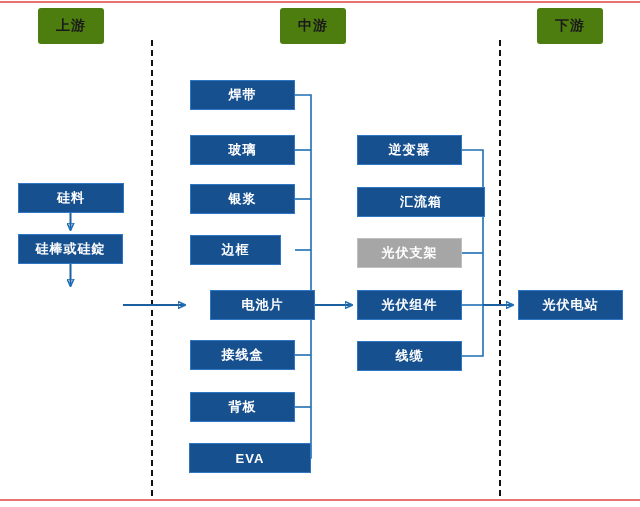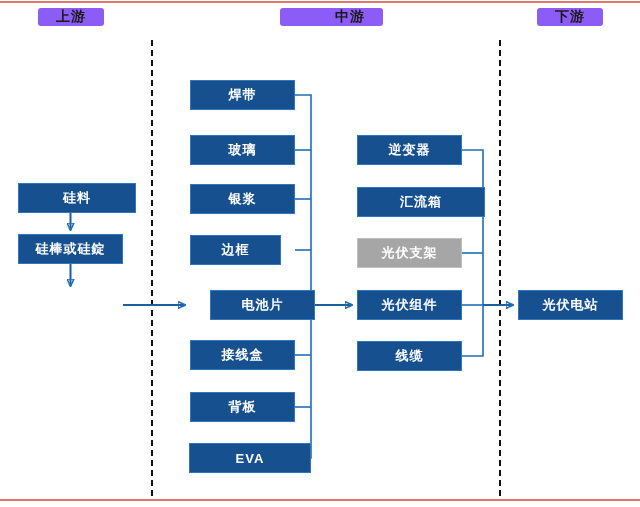--- a/index.html
+++ b/index.html
@@ -22,22 +22,22 @@
     left: 0;
     width: 640px;
     height: 2px;
     background: #e8736e;
   }
   .rule.top { top: 1px; }
   .rule.bottom { top: 499px; }
 
   .stage-label {
     position: absolute;
-    height: 18px;
-    background: #8b5cf6;
+    height: 36px;
+    background: #4d7c0f;
     border-radius: 3px;
     color: #1a1a1a;
     font-size: 14px;
     font-weight: bold;
     display: flex;
     align-items: center;
     justify-content: center;
     letter-spacing: 1px;
   }
 
@@ -89,21 +89,21 @@
 </style>
 </head>
 <body>
 
 <div id="stage">
 
   <div class="rule top"></div>
   <div class="rule bottom"></div>
 
   <div class="stage-label" style="left:38px; top:8px; width:66px;">上游</div>
-  <div class="stage-label" style="left:280px; top:8px; width:66px;padding-left:37px;">中游</div>
+  <div class="stage-label" style="left:280px; top:8px; width:66px;">中游</div>
   <div class="stage-label" style="left:537px; top:8px; width:66px;">下游</div>
 
   <div class="divider" style="left:151px; top:40px; height:456px;"></div>
   <div class="divider" style="left:499px; top:40px; height:456px;"></div>
 
   <svg class="wires" viewBox="0 0 640 507">
     <defs>
       <marker id="arrow" markerWidth="8" markerHeight="8" refX="7" refY="4" orient="auto" markerUnits="userSpaceOnUse">
         <path d="M0,0.6 L7.5,4 L0,7.4 z" fill="#1b5f9e" stroke="none"></path>
       </marker>
@@ -124,21 +124,21 @@
     <line class="thick" x1="295" y1="305" x2="352" y2="305" marker-end="url(#arrow)"></line>
 
     <path d="M462,150 H483 V356 H462"></path>
     <line x1="462" y1="202" x2="483" y2="202"></line>
     <line x1="462" y1="253" x2="483" y2="253"></line>
     <line x1="462" y1="305" x2="483" y2="305"></line>
 
     <line class="thick" x1="483" y1="305" x2="513" y2="305" marker-end="url(#arrow)"></line>
   </svg>
 
-  <div class="node blue" style="left:18px; top:183px; width:118px;">硅料</div>
+  <div class="node blue" style="left:18px; top:183px; width:106px;">硅料</div>
   <div class="node blue" style="left:18px; top:234px; width:105px;">硅棒或硅錠</div>
 
   <div class="node blue" style="left:190px; top:80px; width:105px;">焊带</div>
   <div class="node blue" style="left:190px; top:135px; width:105px;">玻璃</div>
   <div class="node blue" style="left:190px; top:184px; width:105px;">银浆</div>
   <div class="node blue" style="left:190px; top:235px; width:91px;">边框</div>
   <div class="node blue" style="left:190px; top:290px; width:105px;margin-left:20px;">电池片</div>
   <div class="node blue" style="left:190px; top:340px; width:105px;">接线盒</div>
   <div class="node blue" style="left:190px; top:392px; width:105px;">背板</div>
   <div class="node blue" style="left:189px; top:443px; width:122px;">EVA</div>

